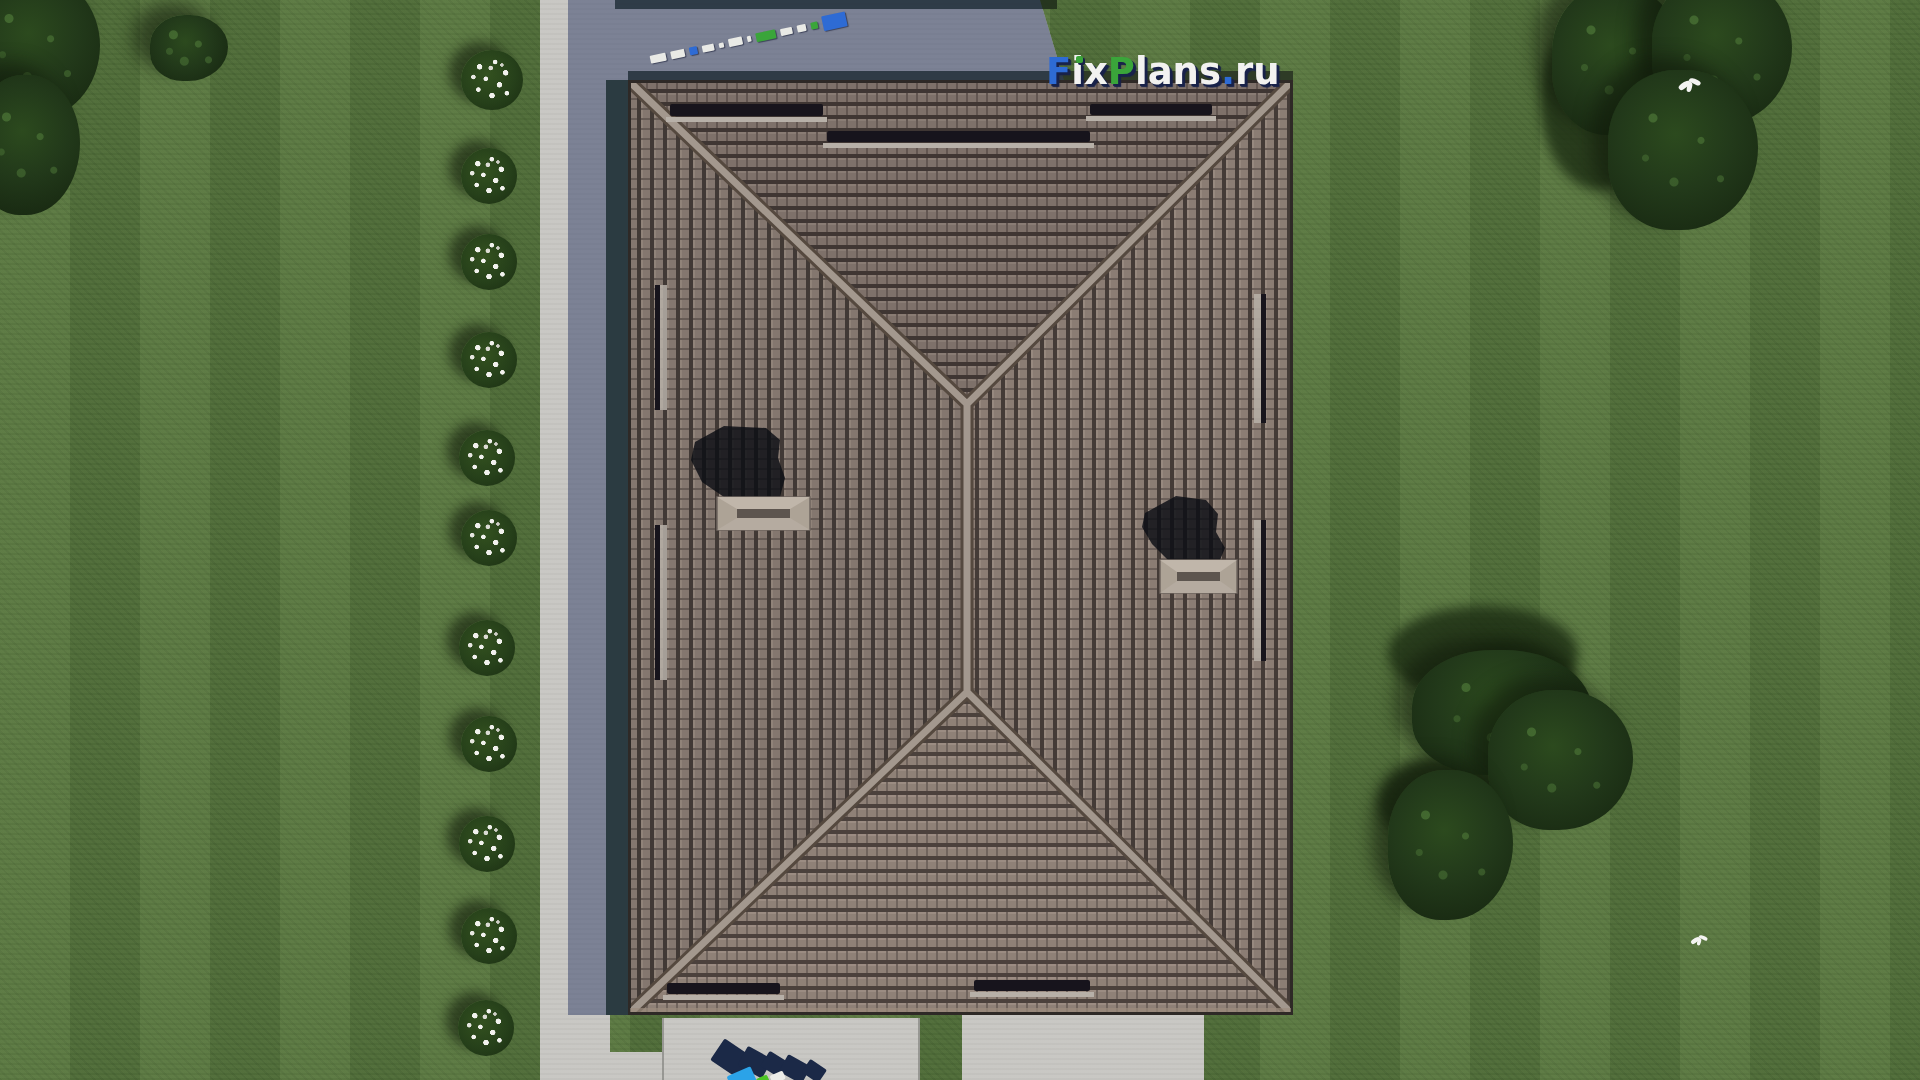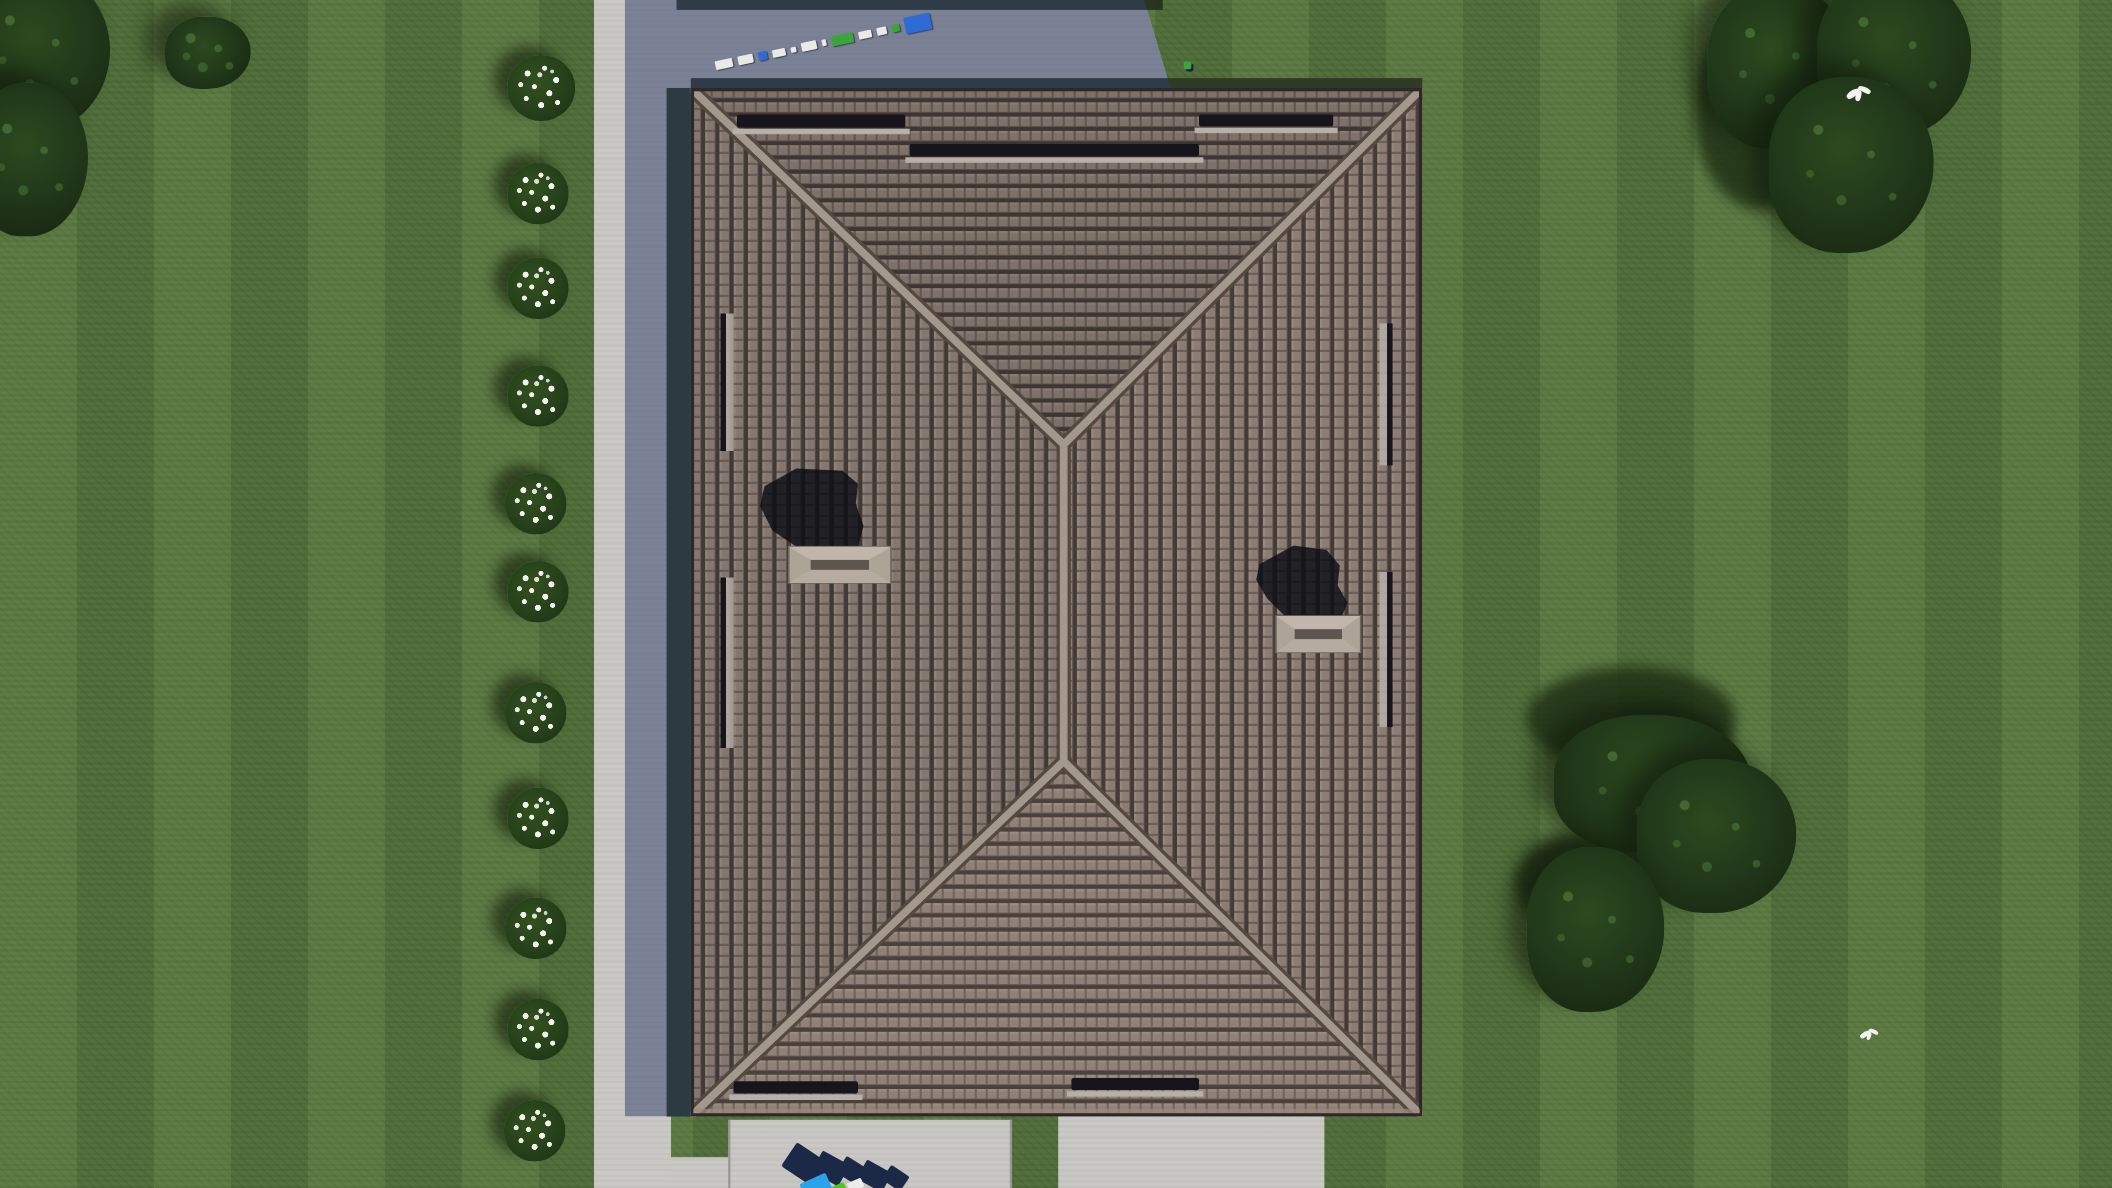--- a/index.html
+++ b/index.html
@@ -242,15 +242,16 @@
     <span class="wing-l"></span>
     <span class="wing-r"></span>
     <span class="bird-body"></span>
   </div>
   <div class="bird" style="left:1688px;top:930px;width:20px;height:16px;transform:scale(0.75);">
     <span class="wing-l"></span>
     <span class="wing-r"></span>
     <span class="bird-body"></span>
   </div>
 
+  <div id="watermark"><span class="lb">F</span><span class="lw">i</span><span class="lw">x</span><span class="lg">P</span><span class="lw">lans</span><span class="lb">.</span><span class="lw">ru</span></div>
   <div id="i-dot"></div>
 
 </div>
 
 </body></html>

